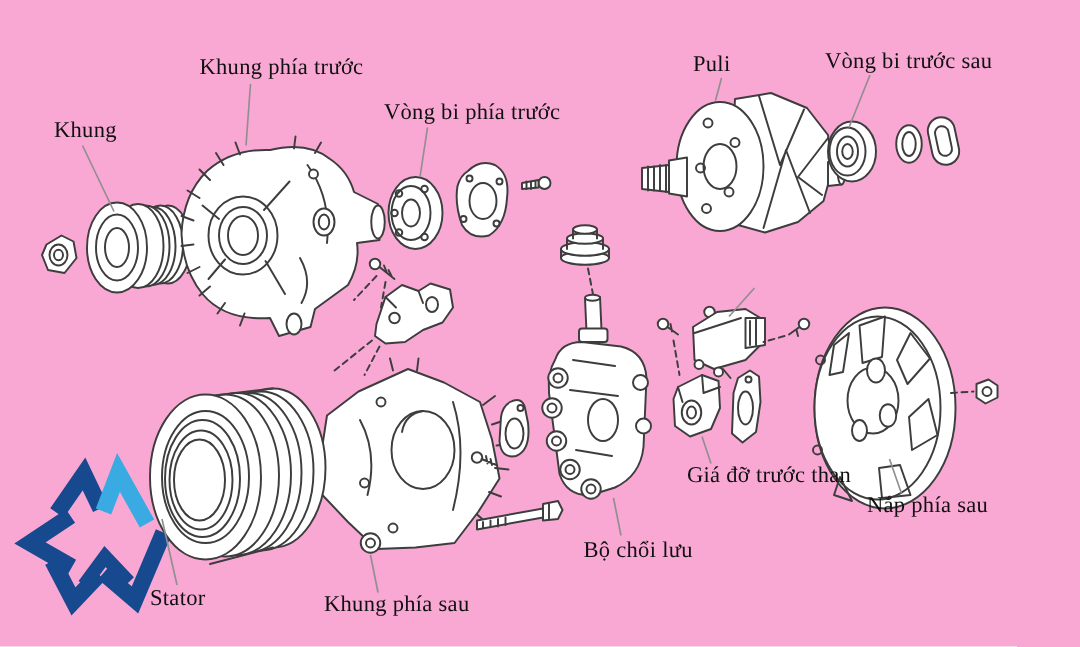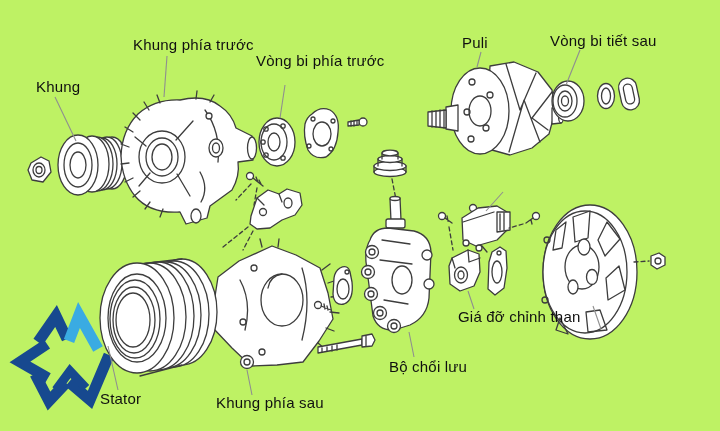--- a/index.html
+++ b/index.html
@@ -1,21 +1,21 @@
 <!DOCTYPE html>
 <html><head>
 <meta charset="utf-8">
 <style>
   html,body{margin:0;padding:0;background:#fff;}
   .screen{
     position:relative;
     width:720px;height:431px;
-    background:#bef264;
+    background:#f9a8d4;
     overflow:hidden;
-    font-family:Liberation Sans, sans-serif;
+    font-family:Liberation Serif, serif;
   }
   .diagram-svg{position:absolute;left:0;top:0;}
   .part-label{
     position:absolute;
     font-size:15px;
     line-height:1.25;
     color:#101010;
     white-space:nowrap;
     letter-spacing:0.2px;
   }
@@ -298,20 +298,21 @@
     <path d="M474,309 L468,291"></path>
     <path d="M601,329 L593,306"></path>
     <path d="M414,357 L409,332"></path>
     <path d="M252,395 L247,370"></path>
     <path d="M118,390 L108,346"></path>
   </g>
 </svg>
 
   <div class="part-label" style="left:133px;top:36px">Khung phía trước</div>
   <div class="part-label" style="left:36px;top:78px">Khung</div>
-  <div class="part-label" style="left:256px;top:52px">Vòng bi phía trước</div>
+  <div class="part-label" style="left:256px;top:66px">Vòng bi phía trước</div>
   <div class="part-label" style="left:462px;top:34px">Puli</div>
-  <div class="part-label" style="left:550px;top:32px">Vòng bi tiết sau</div>
-  <div class="part-label" style="left:458px;top:308px">Giá đỡ chỉnh than</div>
+  <div class="part-label" style="left:550px;top:32px">Vòng bi trước sau</div>
+  <div class="part-label" style="left:458px;top:308px">Giá đỡ trước than</div>
+  <div class="part-label" style="left:578px;top:328px">Nắp phía sau</div>
   <div class="part-label" style="left:389px;top:358px">Bộ chổi lưu</div>
   <div class="part-label" style="left:216px;top:394px">Khung phía sau</div>
   <div class="part-label" style="left:100px;top:390px">Stator</div>
 </div>
 
 </body></html>

